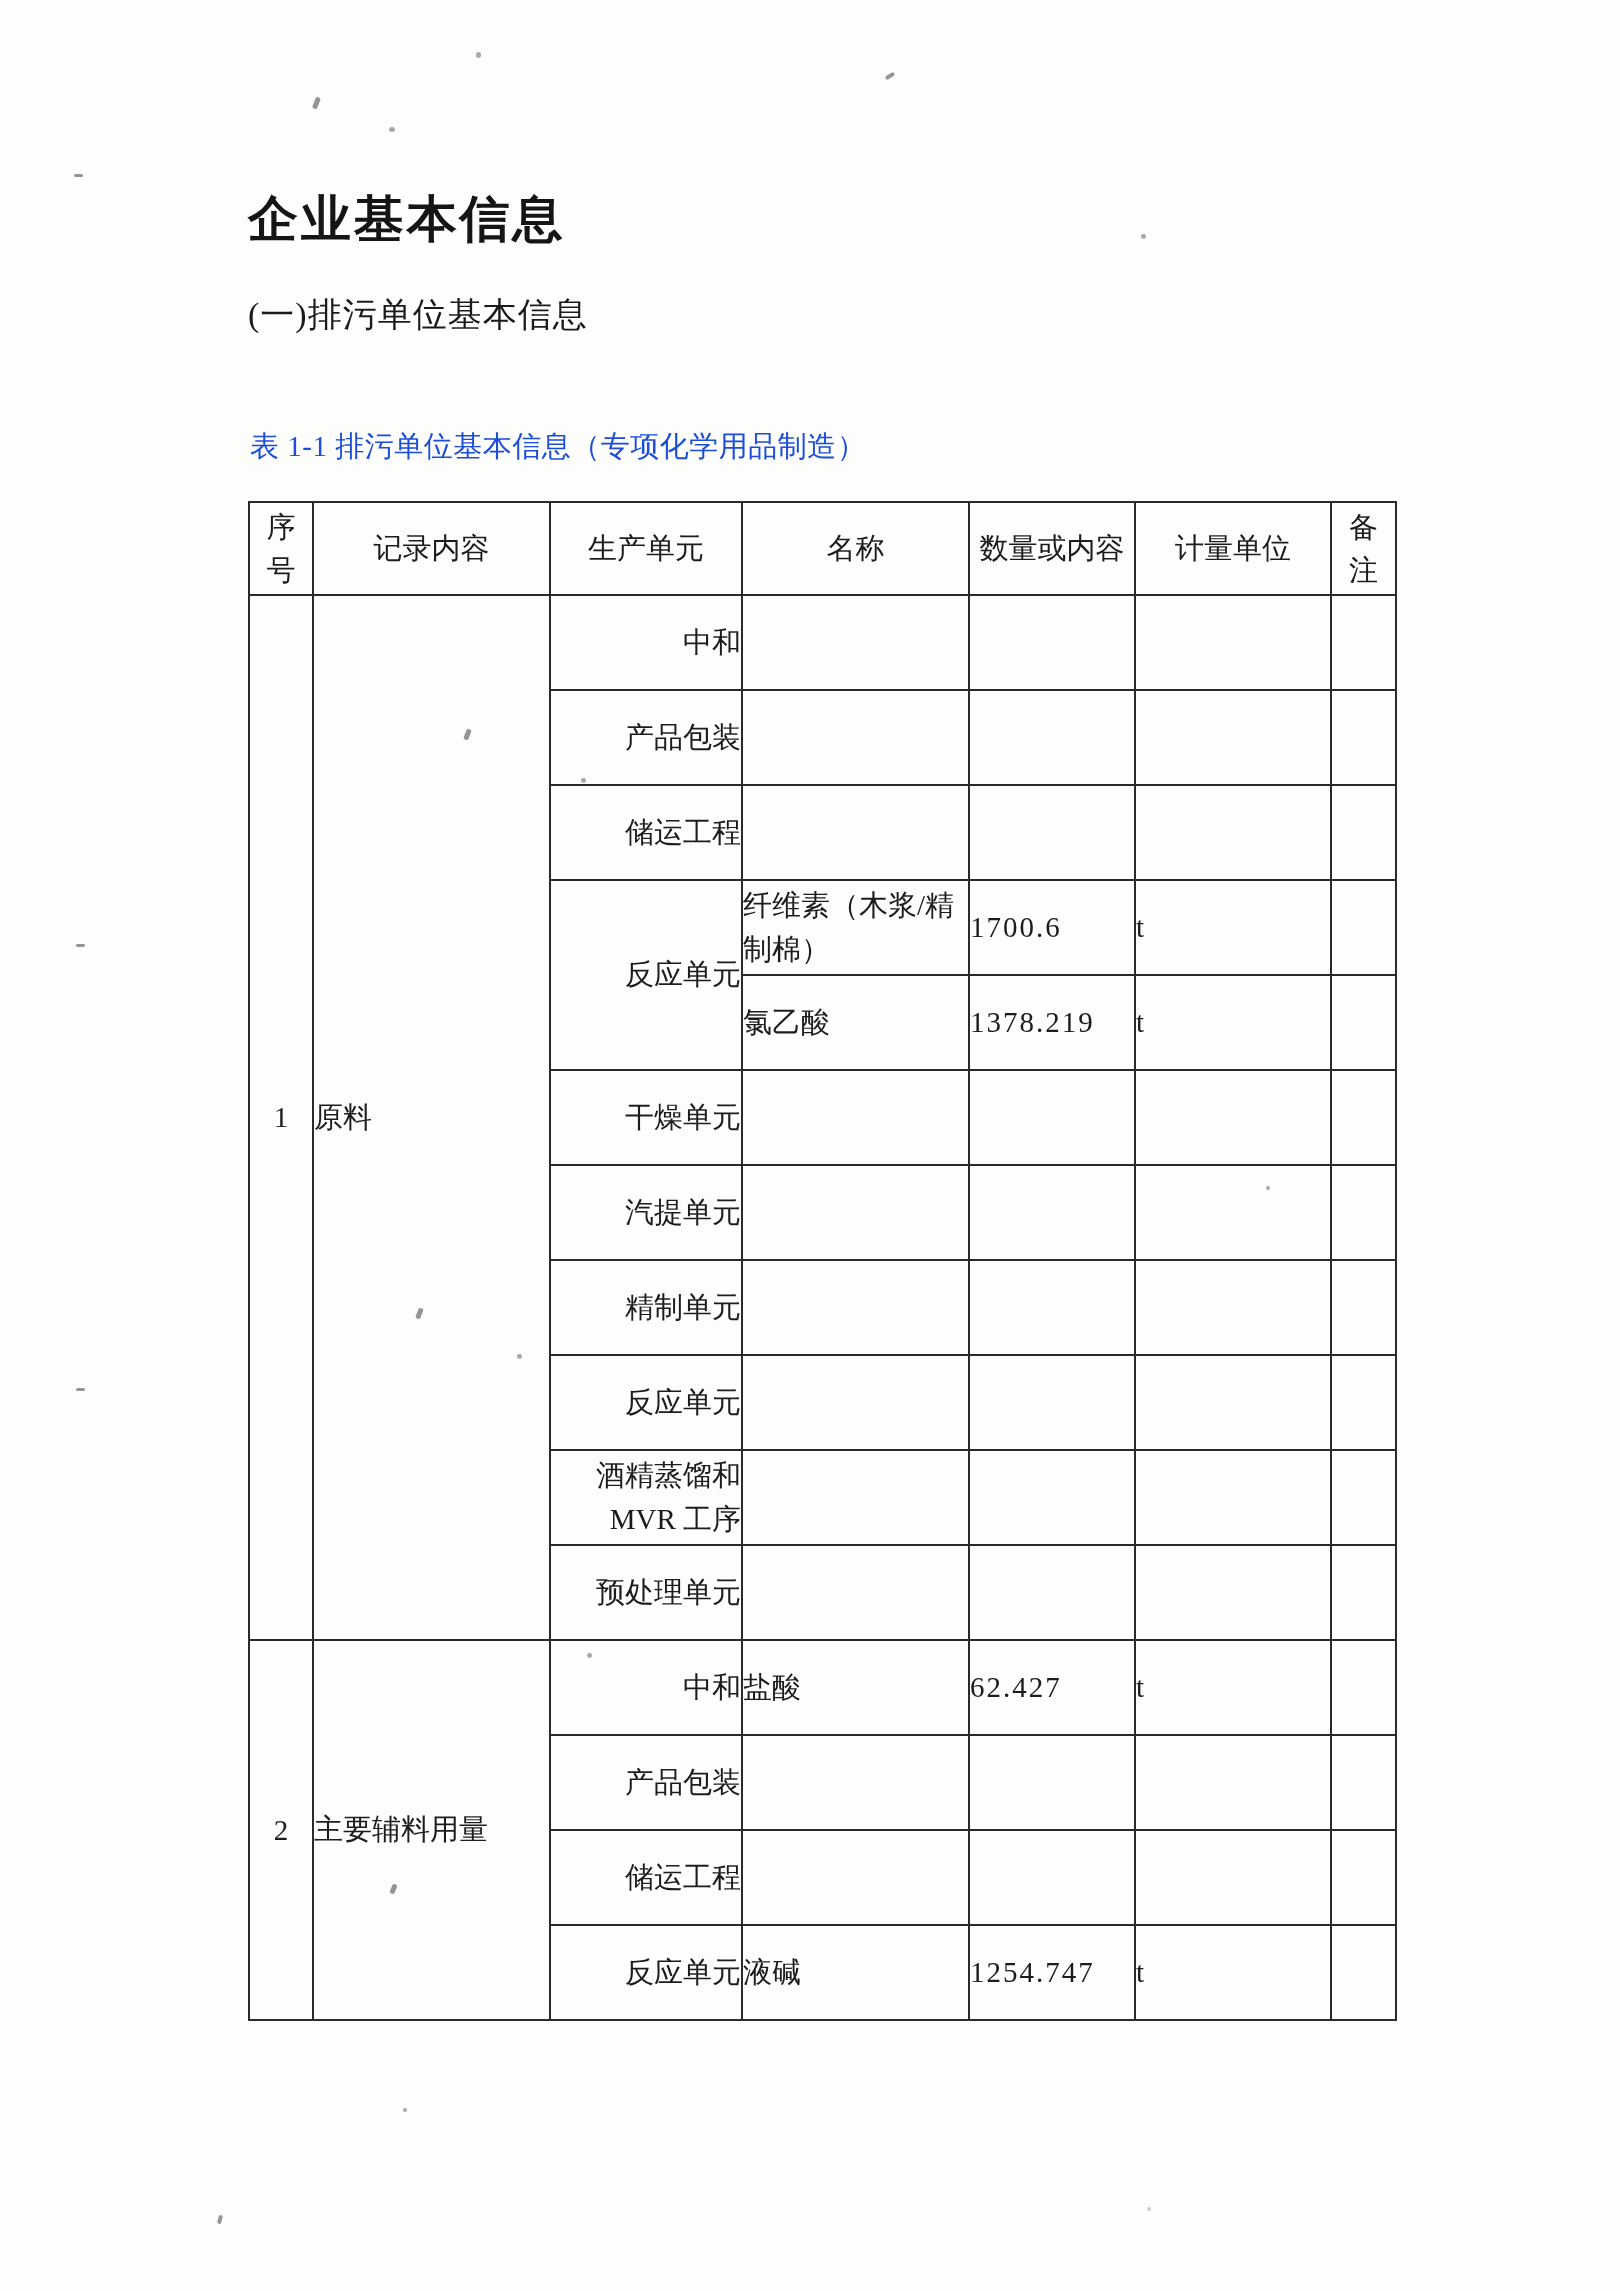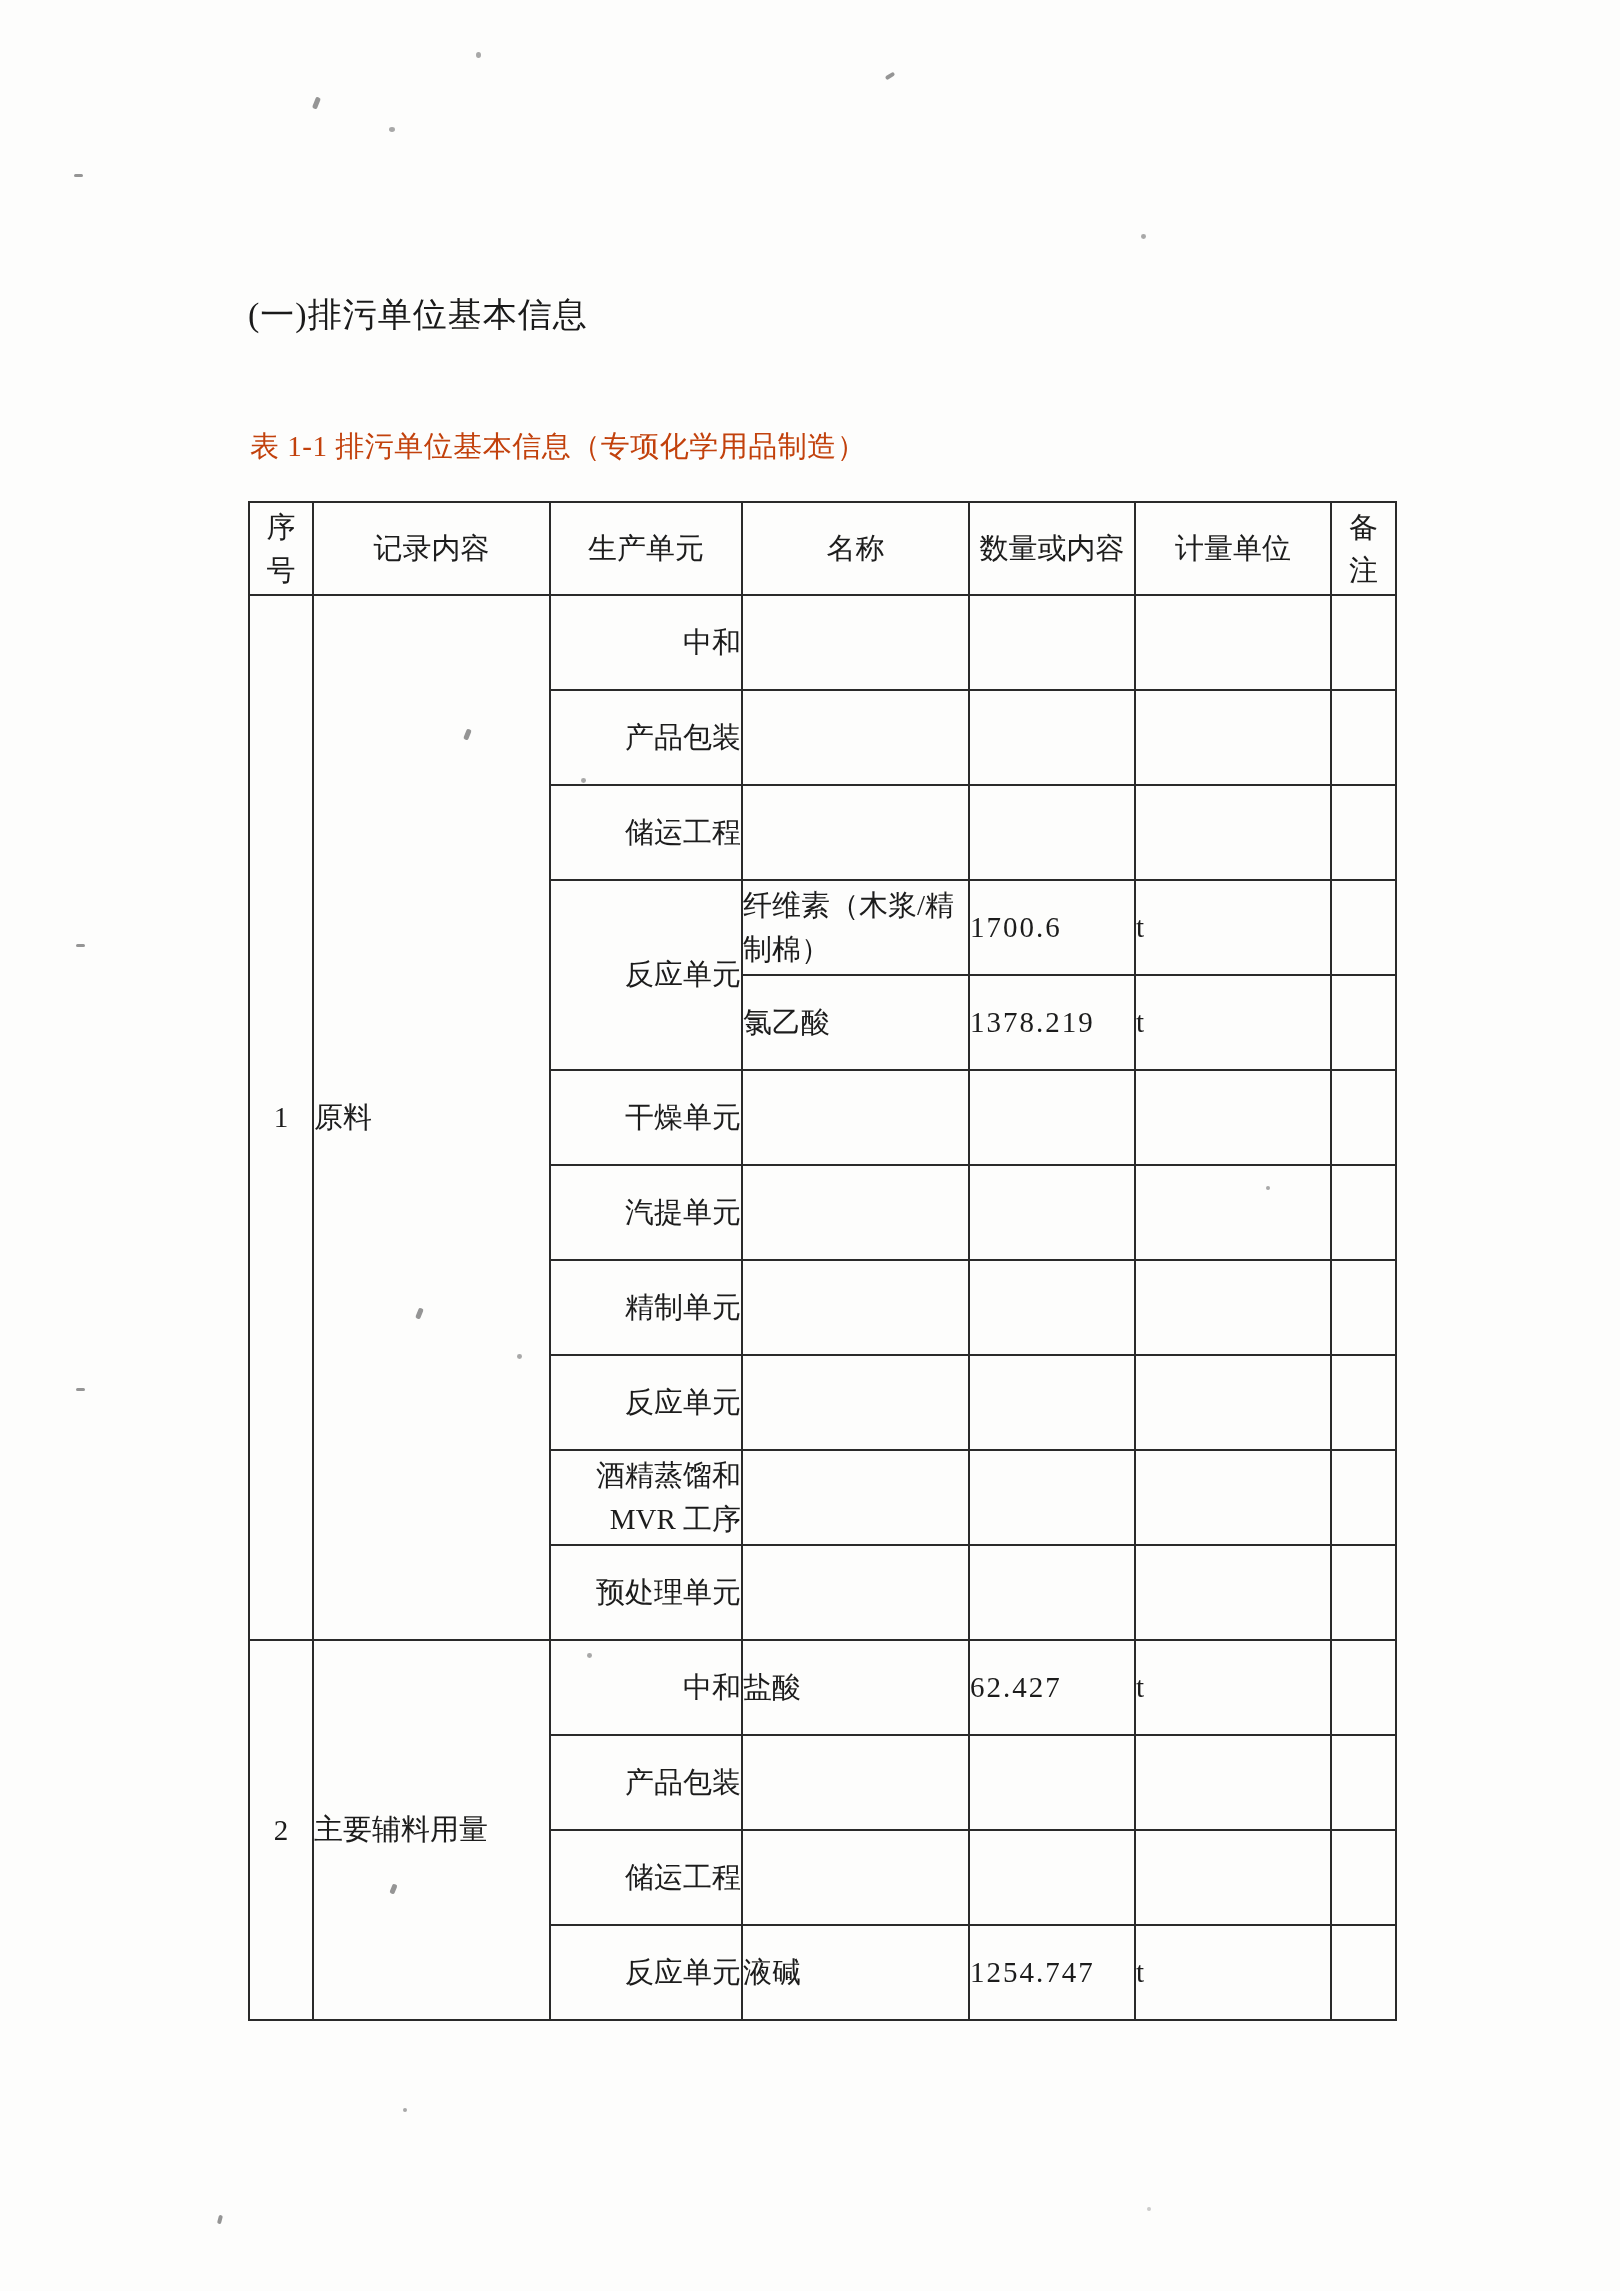--- a/index.html
+++ b/index.html
@@ -35,21 +35,21 @@
     font-weight: normal;
     letter-spacing: 1px;
     color: #1a1a1a;
   }
   .table-caption {
     position: absolute;
     left: 250px;
     top: 427px;
     font-size: 29px;
     letter-spacing: 0.5px;
-    color: #c2410c;
+    color: #1d4ed8;
   }
   table.main-table {
     position: absolute;
     left: 248px;
     top: 501px;
     width: 1147px;
     border-collapse: collapse;
     table-layout: fixed;
     font-size: 29px;
     color: #1c1c1c;
@@ -95,20 +95,21 @@
     background: #5d5d5d;
     opacity: 0.65;
     border-radius: 2px;
   }
 </style>
 </head>
 <body>
 
 <div class="page">
 
+  <h1 class="doc-title">企业基本信息</h1>
   <h2 class="doc-subtitle">(一)排污单位基本信息</h2>
   <div class="table-caption">表 1-1 排污单位基本信息（专项化学用品制造）</div>
 
   <table class="main-table">
     <colgroup>
       <col style="width:64px">
       <col style="width:237px">
       <col style="width:192px">
       <col style="width:227px">
       <col style="width:166px">

